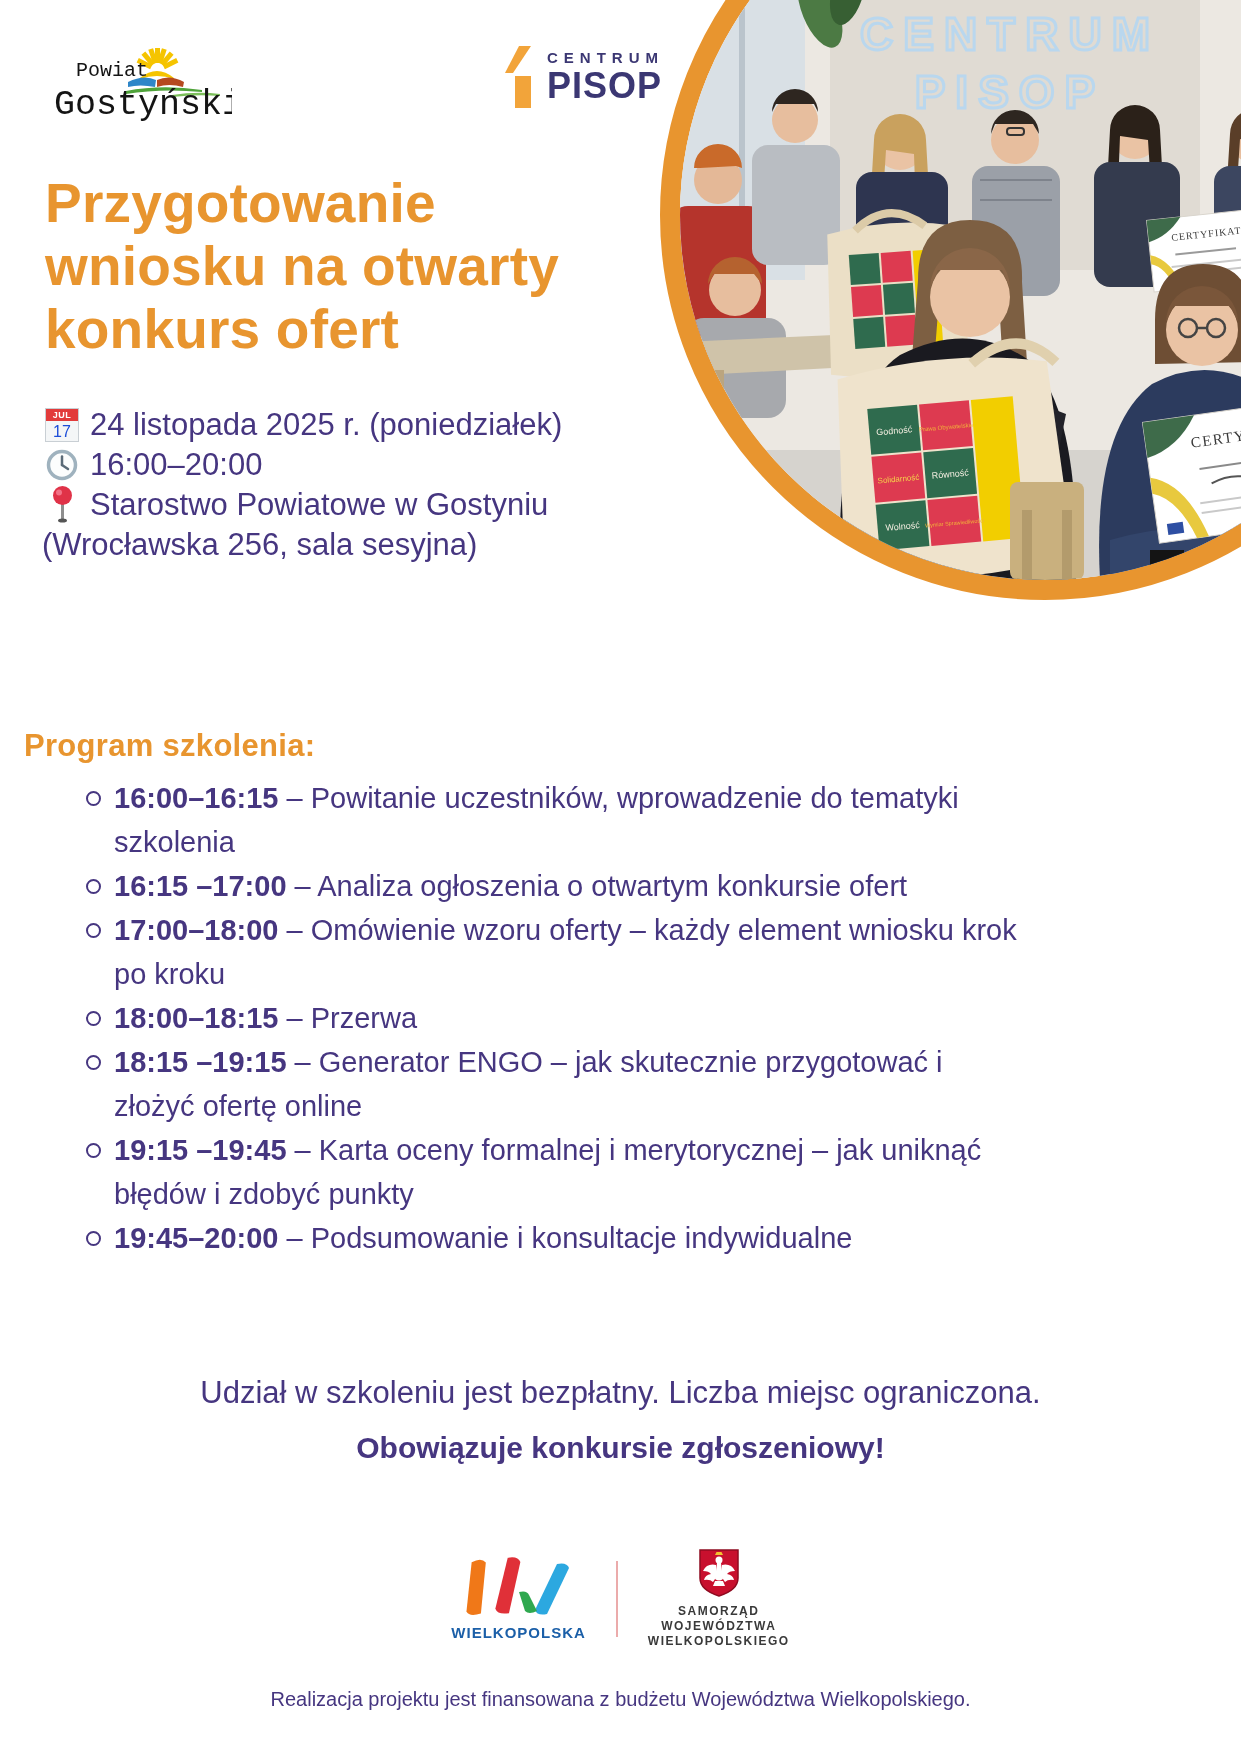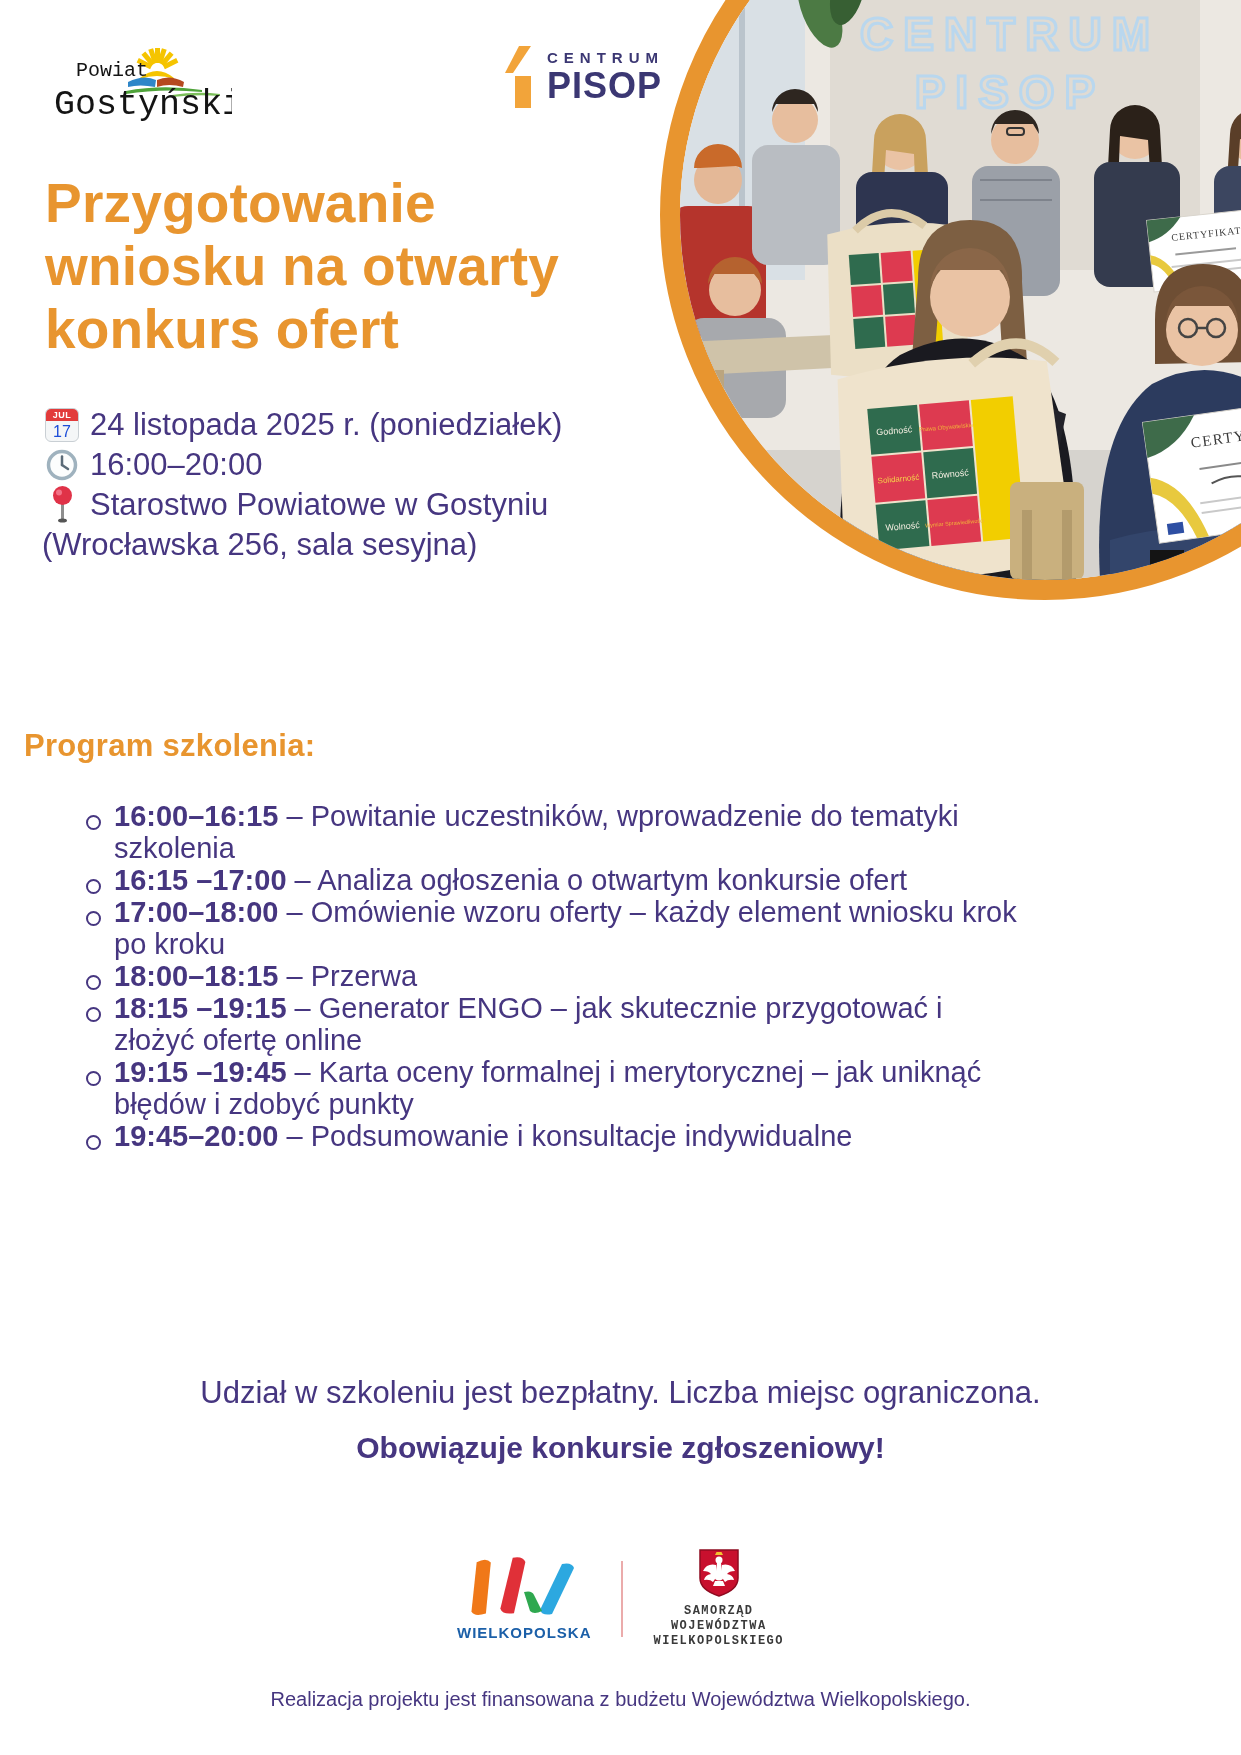--- a/index.html
+++ b/index.html
@@ -29,41 +29,41 @@
   .title{
     position:absolute;left:45px;top:172px;width:585px;
     font-size:55px;line-height:63px;font-weight:800;
     color:#E8952F;letter-spacing:.2px;margin:0;
   }
   
   .info{position:absolute;left:42px;top:405px;font-size:31px;color:#463680;}
   .info-row{display:flex;align-items:center;height:40px;}
   .ico{width:40px;flex:none;display:flex;justify-content:center;align-items:center;margin-right:8px;}
   .info-cont{height:40px;line-height:40px;}
-  .cal{width:34px;height:34px;border-radius:6px;background:#F4F6F7;border:1px solid #C9CFD4;overflow:hidden;display:flex;flex-direction:column;box-sizing:border-box;}
+  .cal{width:34px;height:34px;border-radius:0;background:#F4F6F7;border:1px solid #C9CFD4;overflow:hidden;display:flex;flex-direction:column;box-sizing:border-box;}
   .cal-top{background:#E23B3B;color:#fff;font-size:9px;font-weight:bold;height:12px;line-height:12px;text-align:center;letter-spacing:.5px;}
   .cal-day{color:#1d4ed8;font-weight:normal;font-size:16px;text-align:center;flex:1;line-height:21px;}
   
   .program{position:absolute;left:24px;top:728px;}
   .program-heading{font-size:31px;font-weight:800;color:#E8952F;letter-spacing:.3px;margin:0;}
-  .program-list{list-style:none;margin:36px 0 0 62px;padding:0;width:950px;font-size:29px;line-height:32px;}
+  .program-list{list-style:none;margin:12px 0 0 62px;padding:0;width:950px;font-size:29px;line-height:44px;}
   .program-list li{display:flex;align-items:flex-start;}
   .bullet{flex:none;width:11px;height:11px;border:2.5px solid #463680;border-radius:50%;margin:15px 13px 0 0;}
   .li-text{width:910px;}
   .pt{font-weight:bold;}
   
   .notes{position:absolute;left:0;top:1375px;width:100%;text-align:center;}
   .note-free{font-size:31px;color:#463680;}
   .note-form{font-size:30px;font-weight:800;color:#463680;margin-top:20px;}
   
   .partners{position:absolute;left:0;top:1548px;width:100%;display:flex;justify-content:center;align-items:center;gap:30px;}
   .wlkp{display:flex;flex-direction:column;align-items:center;}
   .wlkp-label{font-size:15px;font-weight:800;color:#1B5FA8;letter-spacing:1px;margin-top:6px;}
   .part-divider{width:2px;height:76px;background:#EBABAB;}
-  .samorzad{display:flex;flex-direction:column;align-items:center;font-family:Liberation Mono, monospace;}
+  .samorzad{display:flex;flex-direction:column;align-items:center;}
   .samorzad-label{margin-top:6px;text-align:center;font-size:12px;font-weight:700;color:#3A3A3A;letter-spacing:1.5px;line-height:15px;}
   
   .footer{position:absolute;left:0;top:1686px;width:100%;text-align:center;font-size:20px;line-height:27px;color:#463680;}
 </style>
 </head>
 <body>
 
 <div class="page">
 
   <div class="powiat-logo">

